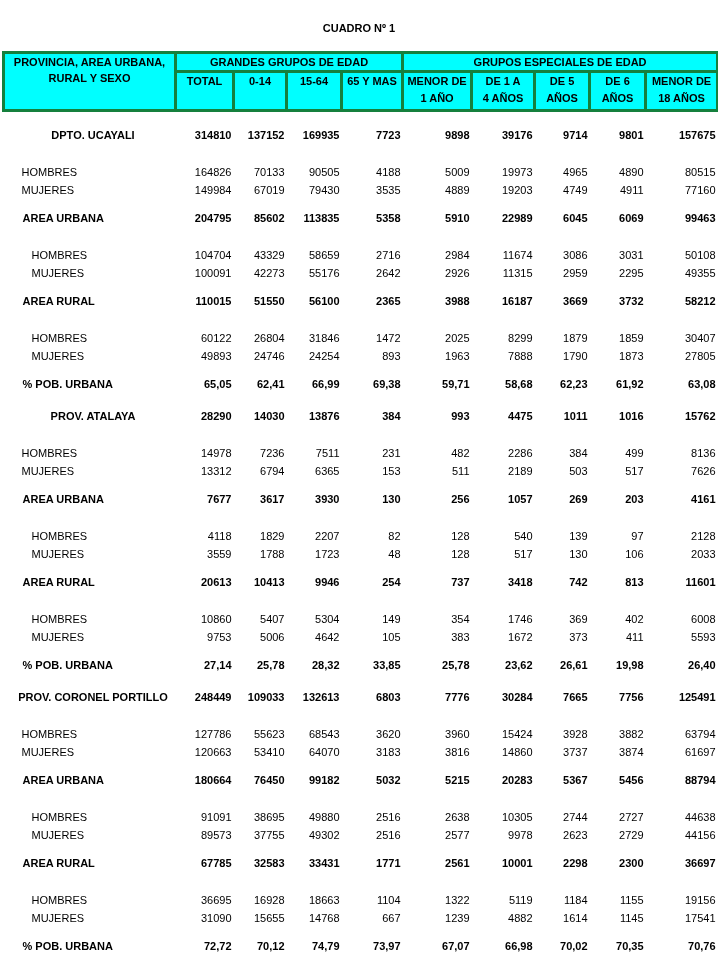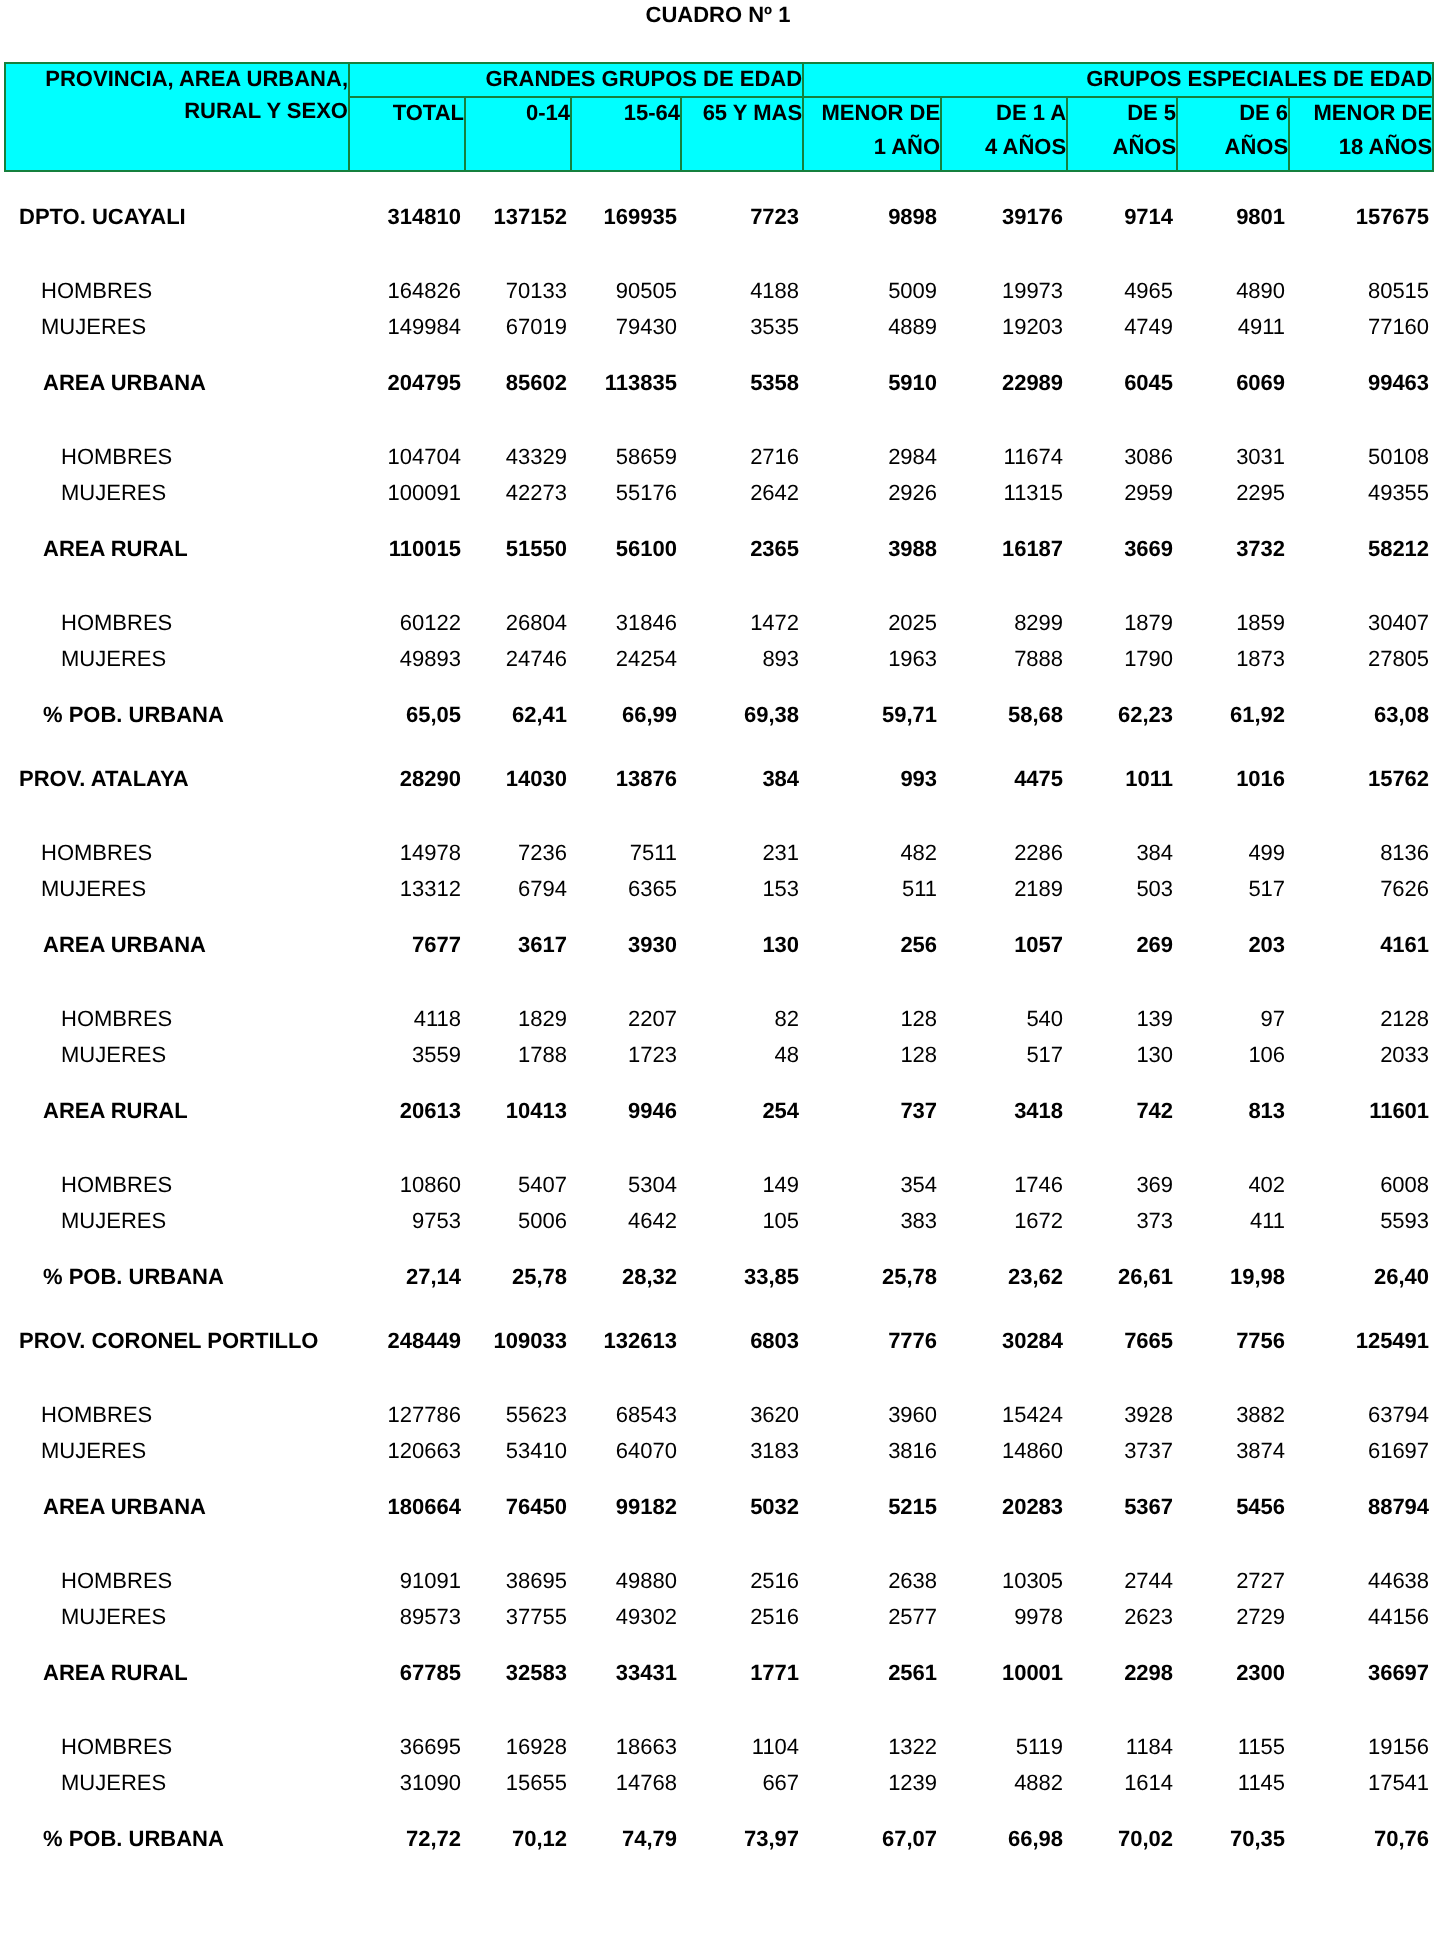--- a/index.html
+++ b/index.html
@@ -7,45 +7,45 @@
     padding: 0;
     width: 718px;
     background: #ffffff;
     color: #000000;
     font-family: "Liberation Sans", "DejaVu Sans", sans-serif;
     font-size: 11px;
   }
   .page { width: 718px; height: 975px; position: relative; overflow: hidden; }
 
   .title {
-    padding-top: 2px;
+    padding-top: 22px;
     text-align: center;
     font-weight: bold;
     font-size: 11px;
   }
   .subtitle {
     margin-top: 21px;
     text-align: center;
     font-weight: bold;
     font-size: 11px;
   }
 
   table.census {
     margin: 17px 0 0 2px;
     border-collapse: collapse;
     table-layout: fixed;
     width: 714px;
   }
   table.census thead th {
     background: #00FFFF;
-    border: 1px solid #15803d;
+    border: 3px solid #15803d;
     font-weight: bold;
     font-size: 11px;
     padding: 0;
-    text-align: right;
+    text-align: center;
   }
   th.stub {
     border-left: 2px solid #000;
     border-top: 2px solid #000;
     border-bottom: 2px solid #000;
     line-height: 16px;
     vertical-align: top;
     padding-top: 2px;
   }
   th.group { height: 16px; border-top: 2px solid #000; line-height: 16px; }
@@ -69,21 +69,21 @@
     overflow: hidden;
   }
   tbody td.num { text-align: right; padding-right: 2px; }
   tbody td.label { text-align: left; }
 
   tr.section td { padding-top: 14px; font-weight: bold; }
   tr.area td, tr.pct td { padding-top: 10px; font-weight: bold; }
   tr.sex1 td { padding-top: 19px; font-weight: normal; }
   tr.sex2 td { padding-top: 0; font-weight: normal; }
 
-  tr.section td.label { padding-left: 7px; }
+  tr.section td.label { padding-left: 7px; text-align: center; }
   tr.area td.label, tr.pct td.label { padding-left: 19px; }
   tr.d1 td.label { padding-left: 18px; }
   tr.d2 td.label { padding-left: 28px; }
 </style>
 </head>
 <body>
 
 <div class="page">
 
   <div class="title">CUADRO Nº 1</div>

